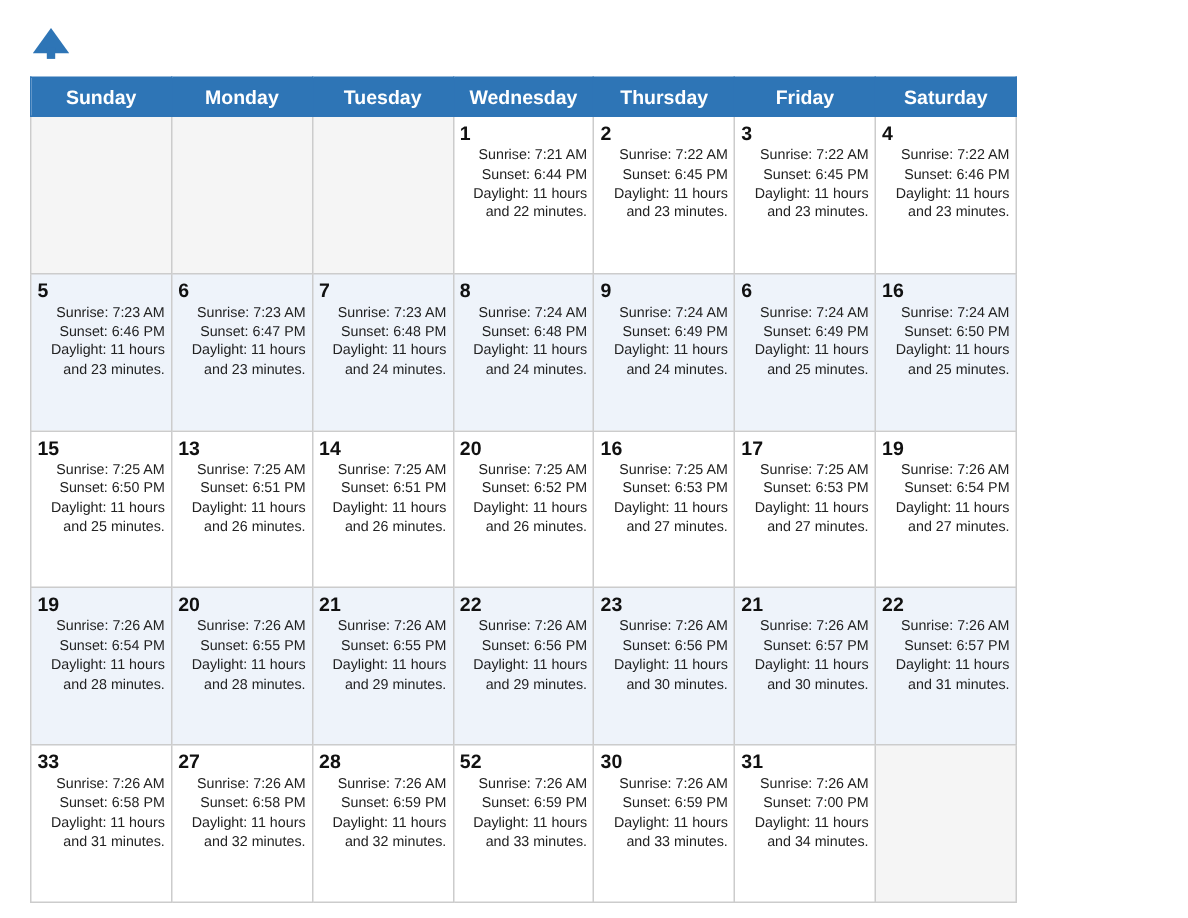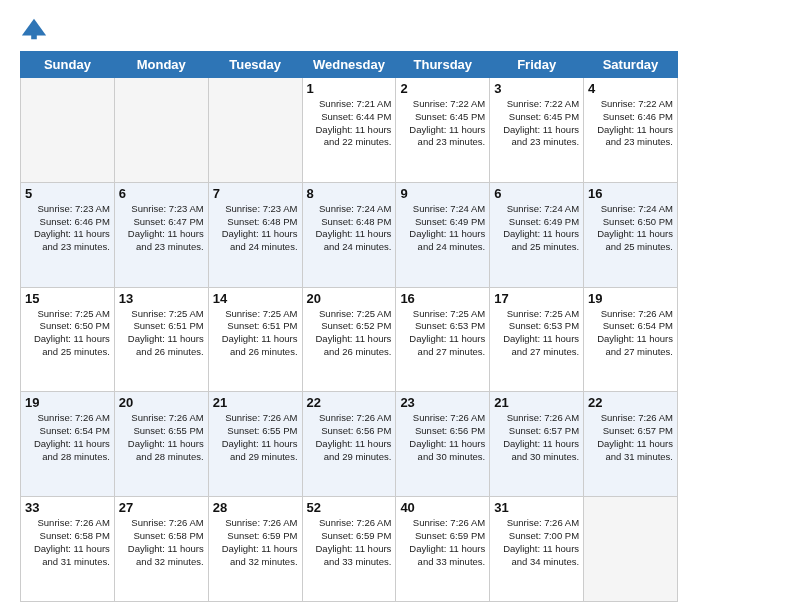--- a/index.html
+++ b/index.html
@@ -259,21 +259,21 @@
           </td>
           <td>
             <span class="day-num">28</span>
             <div class="day-info">Sunrise: 7:26 AM<br>Sunset: 6:59 PM<br>Daylight: 11 hours and 32 minutes.</div>
           </td>
           <td>
             <span class="day-num">52</span>
             <div class="day-info">Sunrise: 7:26 AM<br>Sunset: 6:59 PM<br>Daylight: 11 hours and 33 minutes.</div>
           </td>
           <td>
-            <span class="day-num">40</span>
+            <span class="day-num">30</span>
             <div class="day-info">Sunrise: 7:26 AM<br>Sunset: 6:59 PM<br>Daylight: 11 hours and 33 minutes.</div>
           </td>
           <td>
             <span class="day-num">31</span>
             <div class="day-info">Sunrise: 7:26 AM<br>Sunset: 7:00 PM<br>Daylight: 11 hours and 34 minutes.</div>
           </td>
           <td class="empty"></td>
         </tr>
       </tbody>
   </table>

